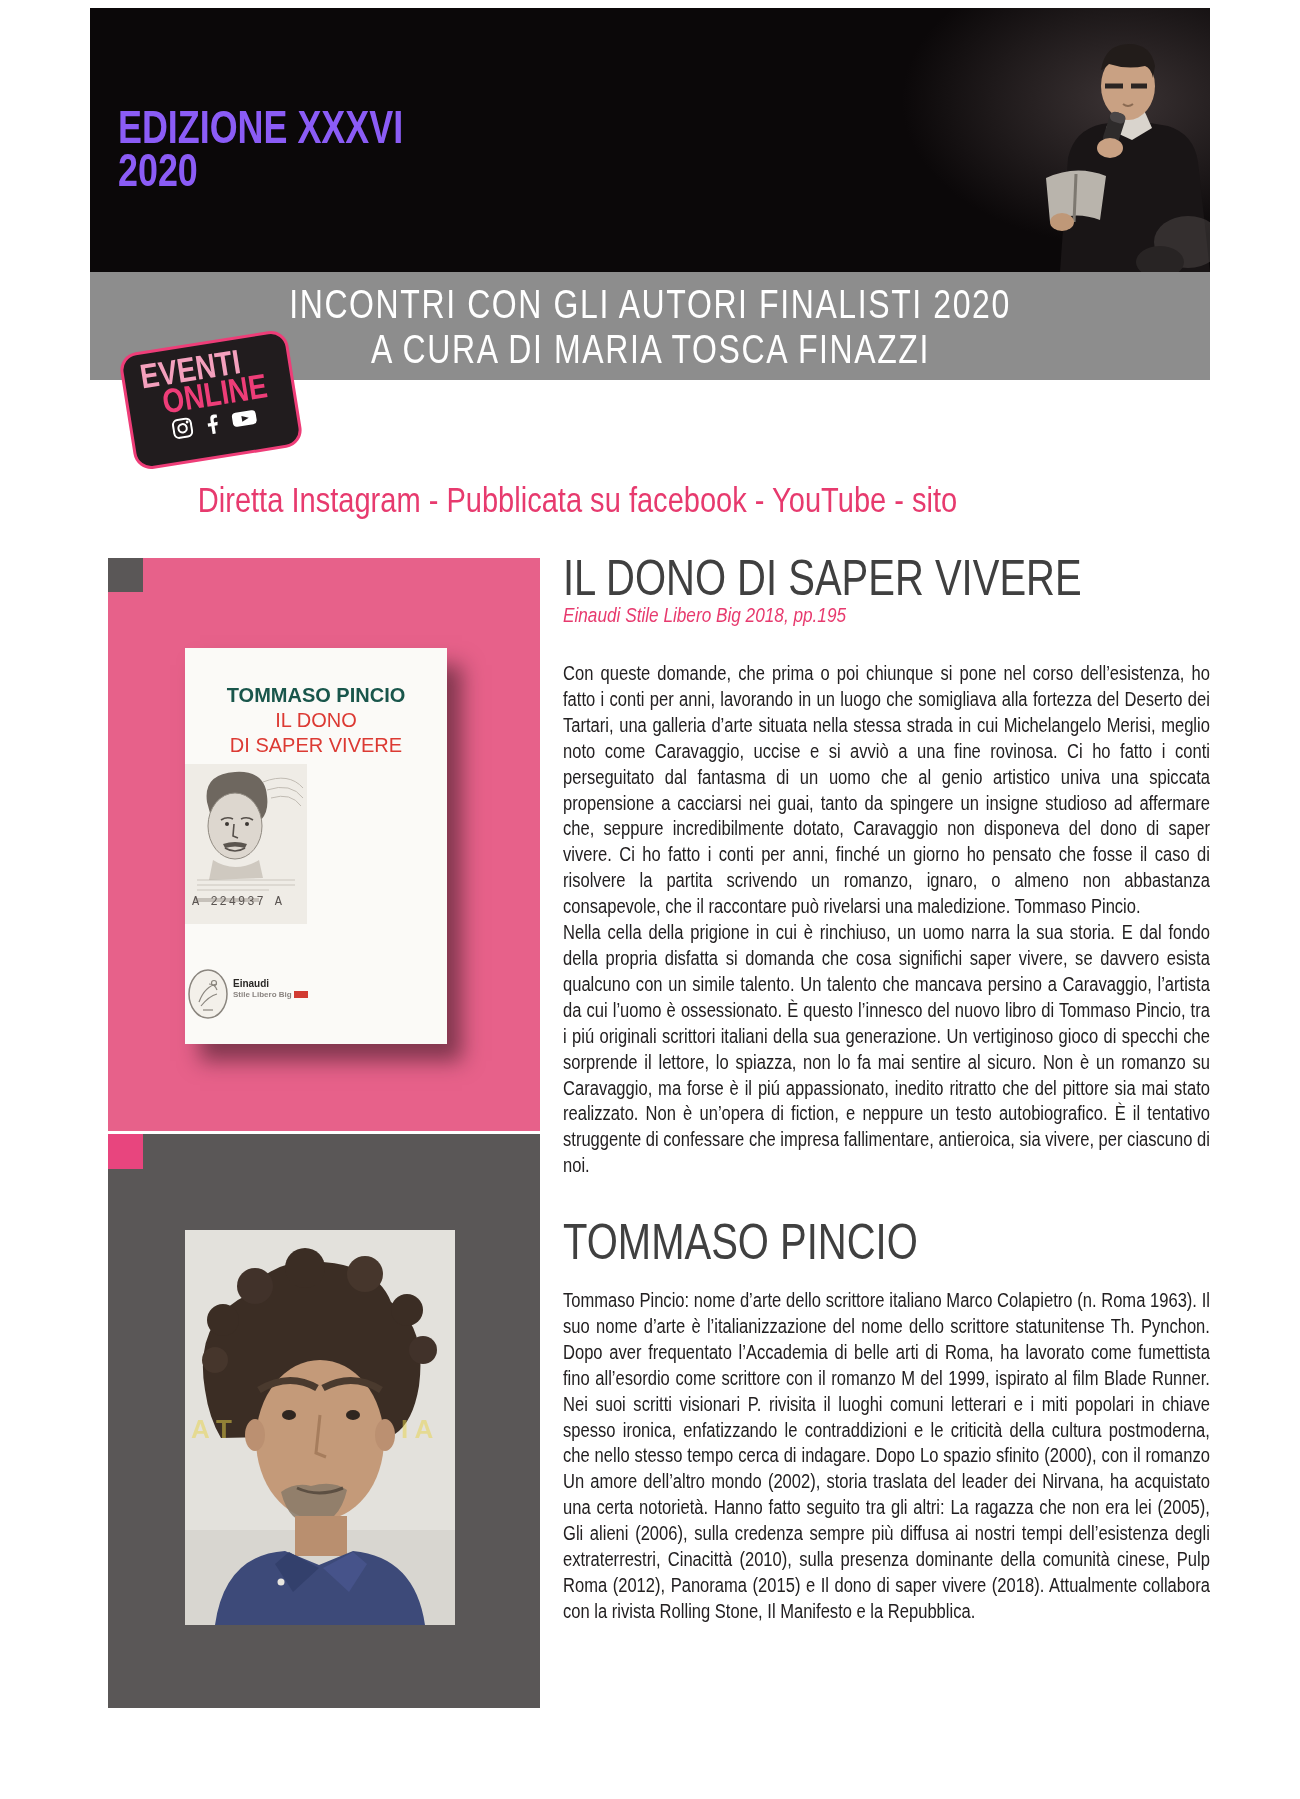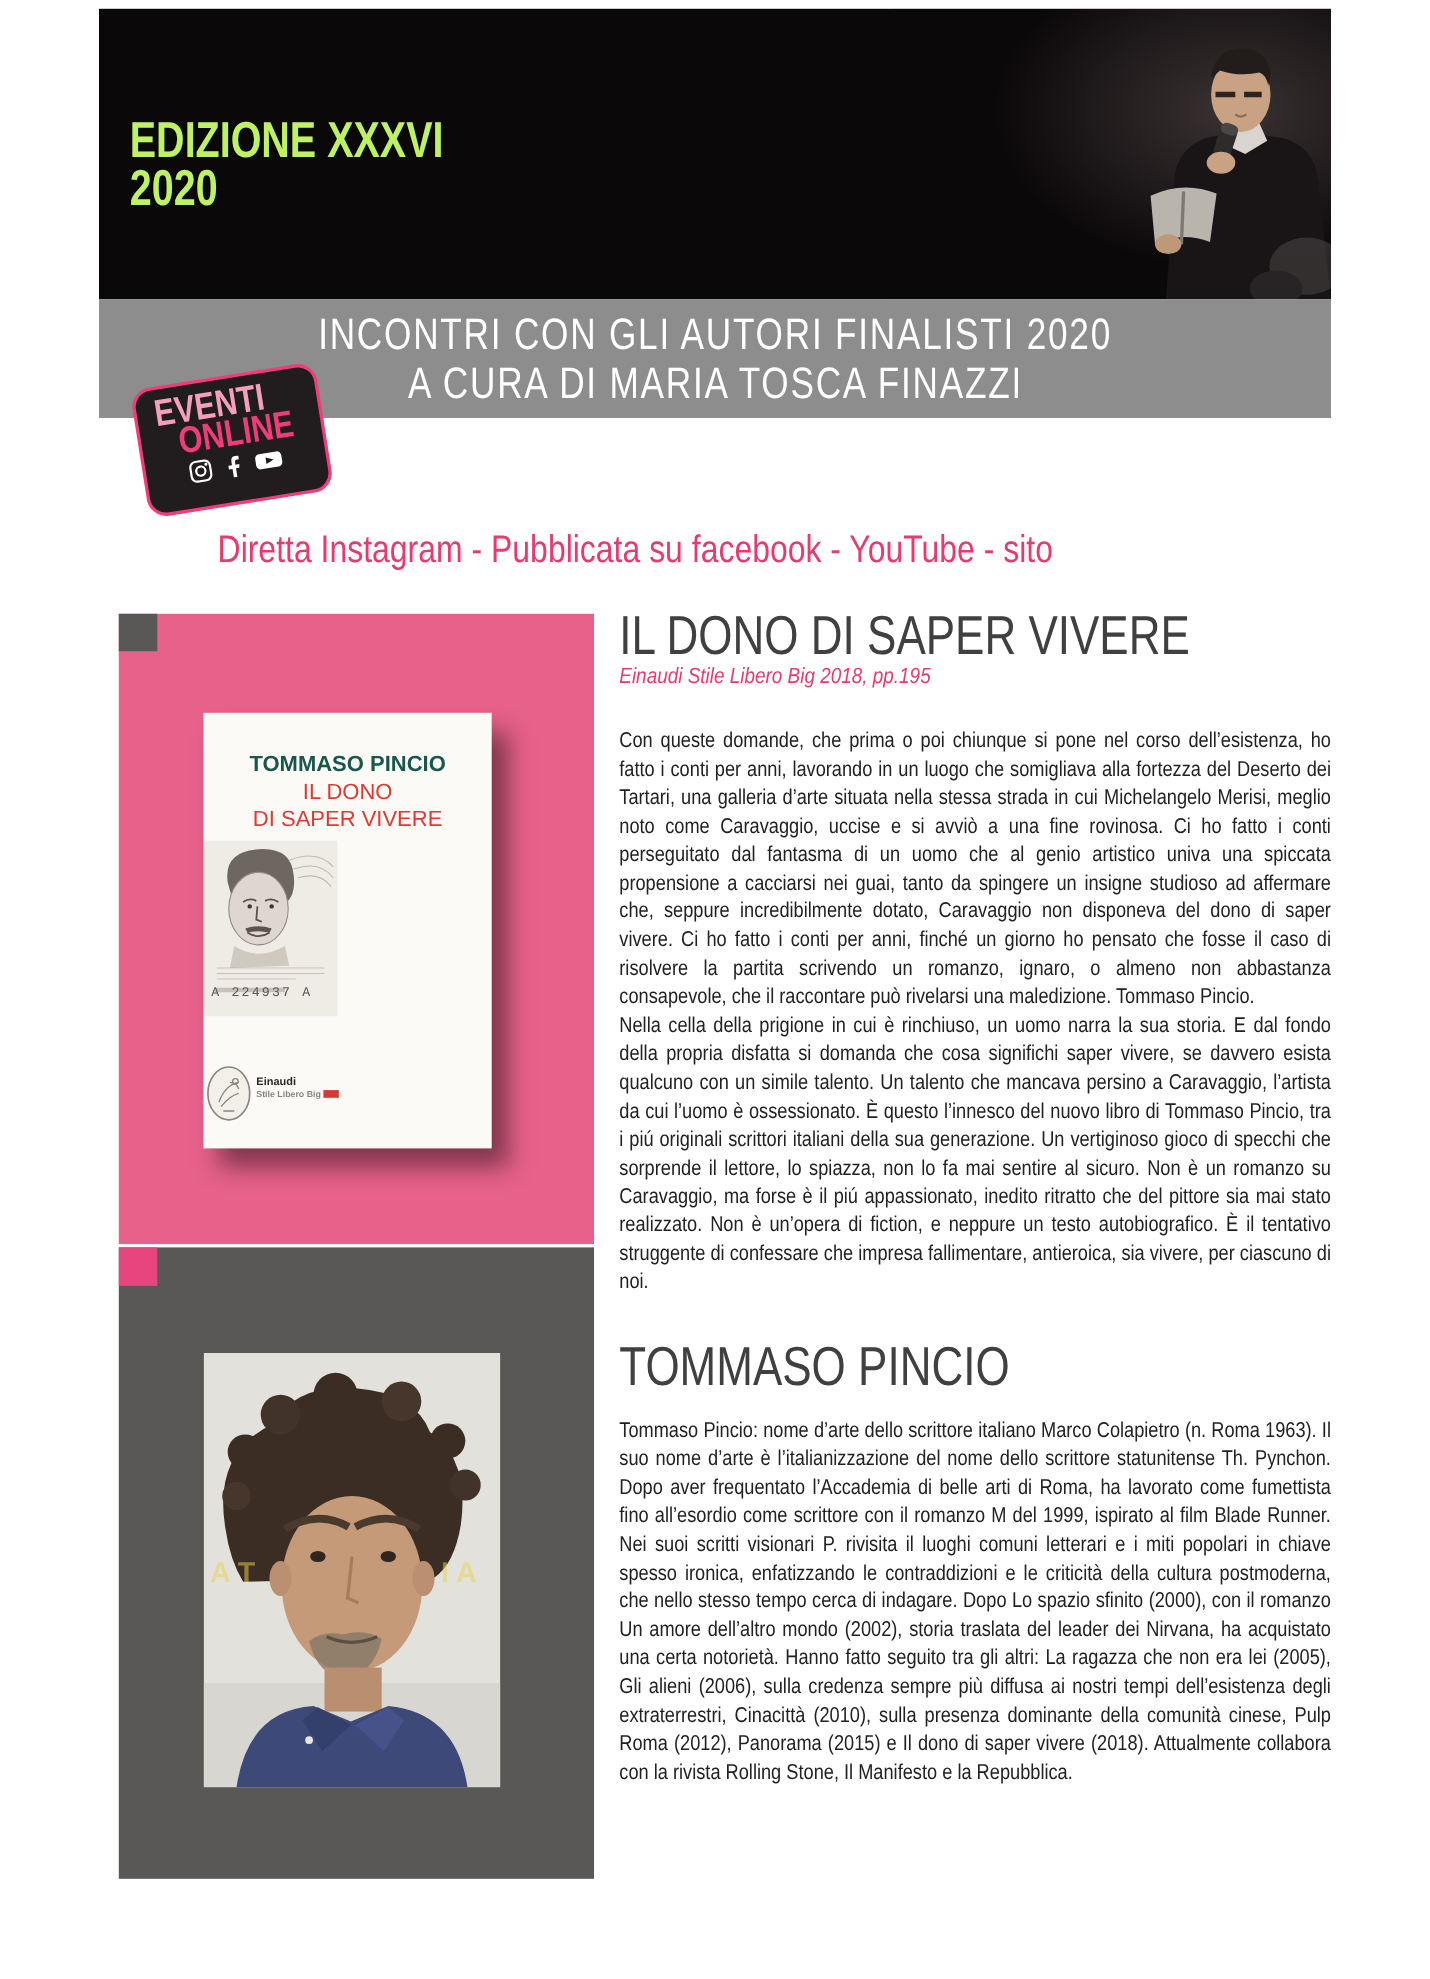--- a/index.html
+++ b/index.html
@@ -1,20 +1,20 @@
 <!DOCTYPE html>
 <html><head>
 <meta charset="utf-8">
 <style>
   html,body{margin:0;padding:0;background:#fff;}
   .page{position:relative;width:1300px;height:1799px;background:#ffffff;font-family:"Liberation Sans",sans-serif;overflow:hidden;}
 
   
   .hdr{position:absolute;left:90px;top:8px;width:1120px;height:264px;background:#0b0809;}
-  .edizione{position:absolute;left:28px;top:98px;color:#bef264;font-weight:bold;font-size:46px;line-height:43px;}
+  .edizione{position:absolute;left:28px;top:98px;color:#8b5cf6;font-weight:bold;font-size:46px;line-height:43px;}
   .edizione .cline{display:block;transform:scaleX(0.78);transform-origin:left center;white-space:nowrap;}
   .logo{position:absolute;left:300px;top:0;width:480px;height:264px;color:#fff;font-family:"Liberation Serif",serif;}
   .logo .ll{position:absolute;font-size:36px;line-height:32px;white-space:nowrap;transform:scaleX(0.92);transform-origin:left center;}
   .logo-l1{left:132px;top:96px;}
   .logo-l2{left:156px;top:122px;}
   .logo-l3{left:100px;top:148px;}
   .horse{position:absolute;left:468px;top:26px;}
   .pen{position:absolute;left:436px;top:150px;width:290px;height:46px;}
   .bergamo{position:absolute;left:14px;top:6px;font-size:27px;letter-spacing:4px;color:#fff;font-family:"Liberation Serif",serif;white-space:nowrap;transform:scaleX(0.92);transform-origin:left center;}
   .hdr-photo{position:absolute;right:0;top:0;width:400px;height:264px;overflow:hidden;}

